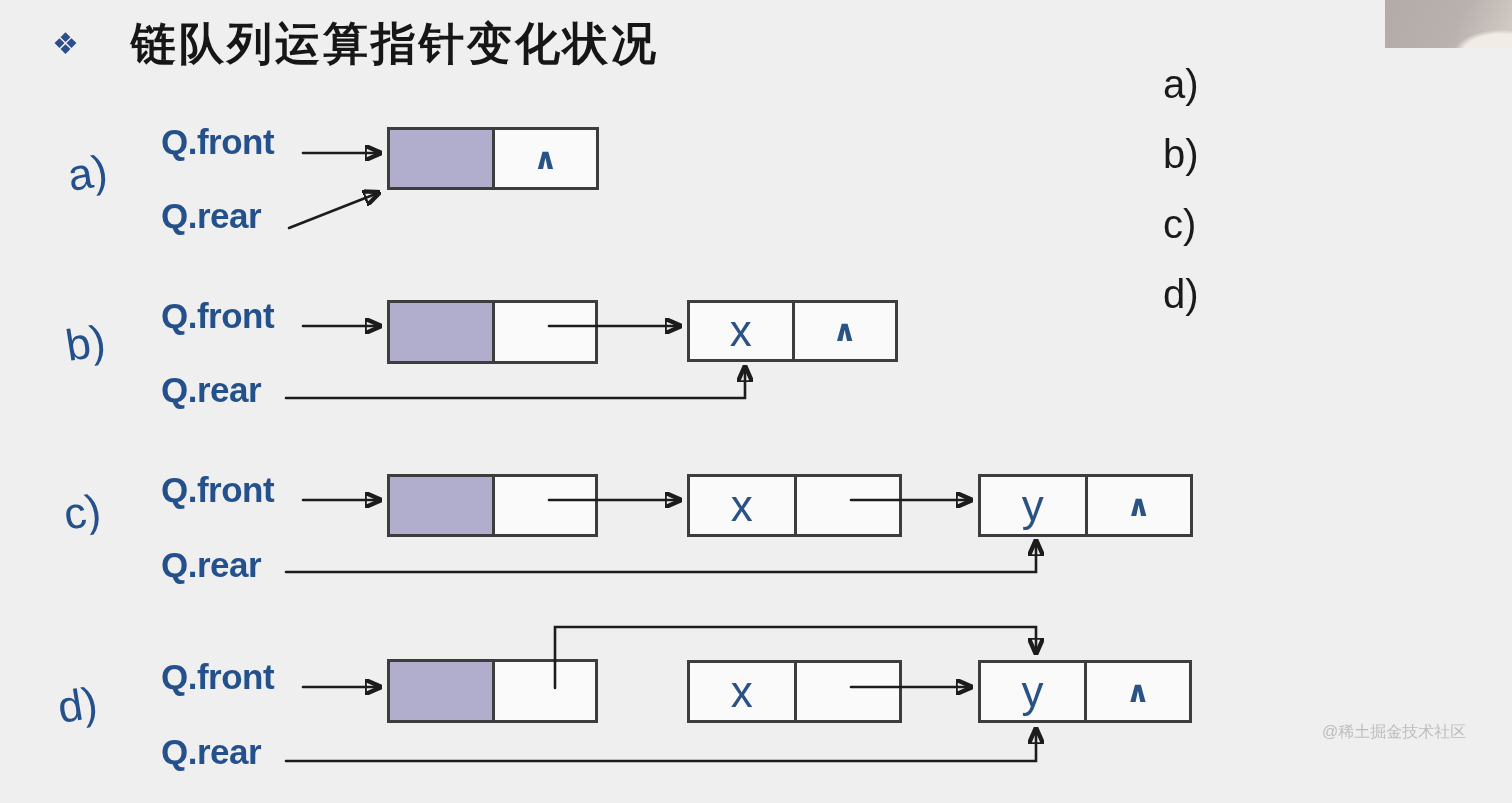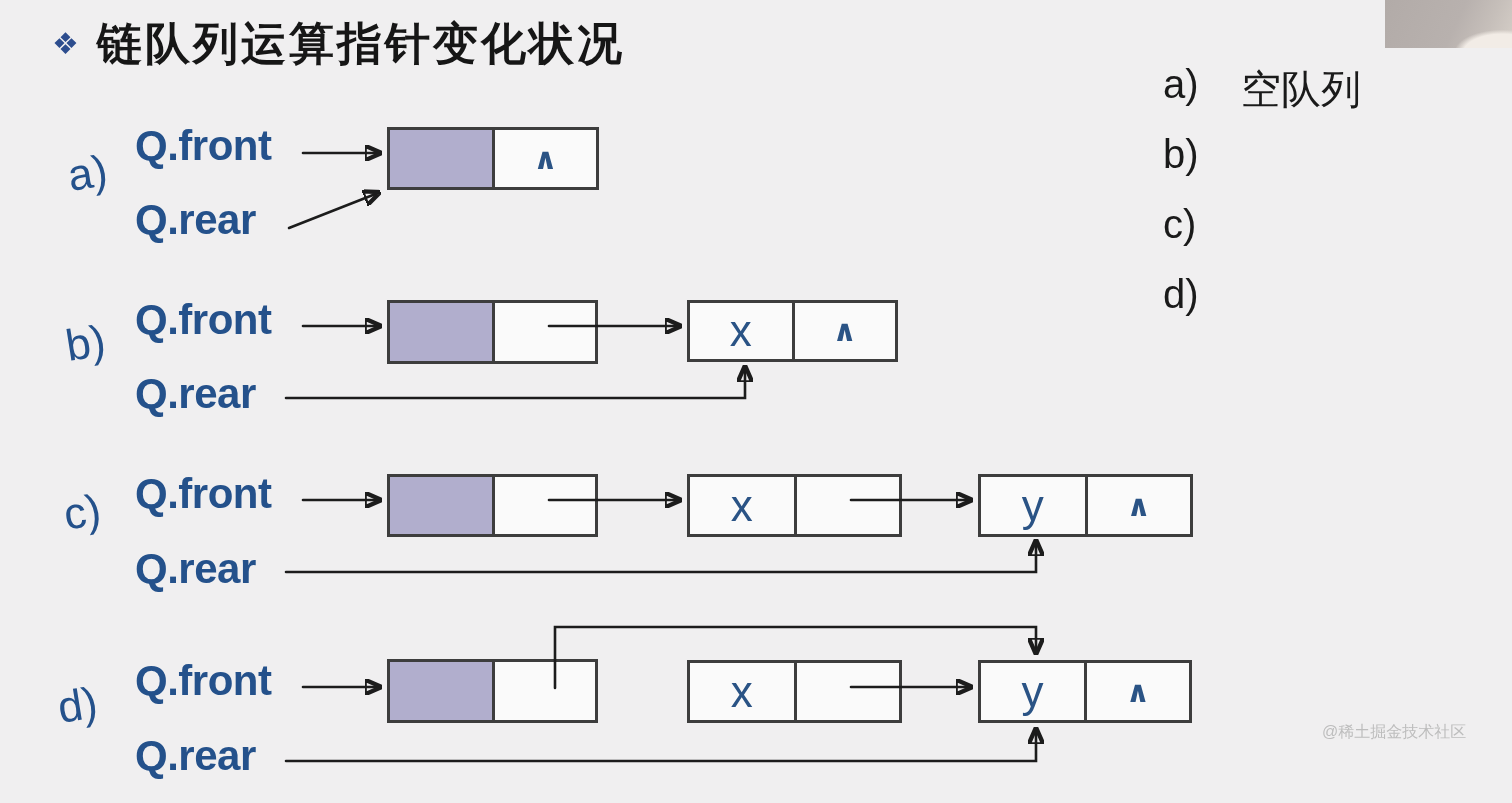--- a/index.html
+++ b/index.html
@@ -7,30 +7,30 @@
     width:1512px;height:803px;overflow:hidden;
     background:#f0eff0;
     font-family:"Liberation Sans","DejaVu Sans",sans-serif;
     position:relative;
   }
   .stage{position:absolute;inset:0;width:1512px;height:803px;}
 
   
   .title-bar{position:absolute;left:52px;top:14px;display:flex;align-items:center;gap:18px;}
   .title-bullet{font-size:30px;color:#2d4d8e;line-height:1;}
-  .title-text{font-size:45px;color:#161616;font-weight:600;letter-spacing:3px;white-space:nowrap;}
+  .title-text{font-size:45px;color:#161616;font-weight:600;letter-spacing:3px;white-space:nowrap;margin-left:34px;}
 
   
   .legend{position:absolute;left:1163px;top:62px;}
   .legend-item{height:70px;display:flex;align-items:flex-start;font-size:40px;color:#1a1a1a;white-space:nowrap;}
   .legend-prefix{display:inline-block;width:78px;}
 
   
   .row-label{position:absolute;font-size:44px;color:#24518b;transform:rotate(-9deg);}
-  .ptr-label{position:absolute;font-size:42px;font-weight:600;color:#24518b;letter-spacing:-0.5px;white-space:nowrap;}
+  .ptr-label{position:absolute;font-size:35px;font-weight:600;color:#24518b;letter-spacing:-0.5px;white-space:nowrap;margin-left:26px;}
 
   
   .node{position:absolute;display:flex;border:3px solid #3d3d3d;background:#fafafa;box-sizing:border-box;}
   .cell{box-sizing:border-box;display:flex;align-items:center;justify-content:center;}
   .cell.data{width:51%;border-right:3px solid #3d3d3d;}
   .cell.ptr{width:49%;}
   .cell.head-fill{background:#b1aecd;}
   .val{font-size:44px;color:#2a5385;line-height:0;}
   .null-mark{font-size:30px;font-weight:700;color:#2a5385;line-height:0;}
 
@@ -57,21 +57,20 @@
   <div class="title-bar">
     <span class="title-bullet">❖</span>
     <span class="title-text">链队列运算指针变化状况</span>
   </div>
 
   <div class="photo-fragment"></div>
 
   <div class="legend">
     <div class="legend-item">
       <span class="legend-prefix">a)</span>
-      <span>空队列</span>
     </div>
     <div class="legend-item">
       <span class="legend-prefix">b)</span>
     </div>
     <div class="legend-item">
       <span class="legend-prefix">c)</span>
     </div>
     <div class="legend-item">
       <span class="legend-prefix">d)</span>
     </div>

